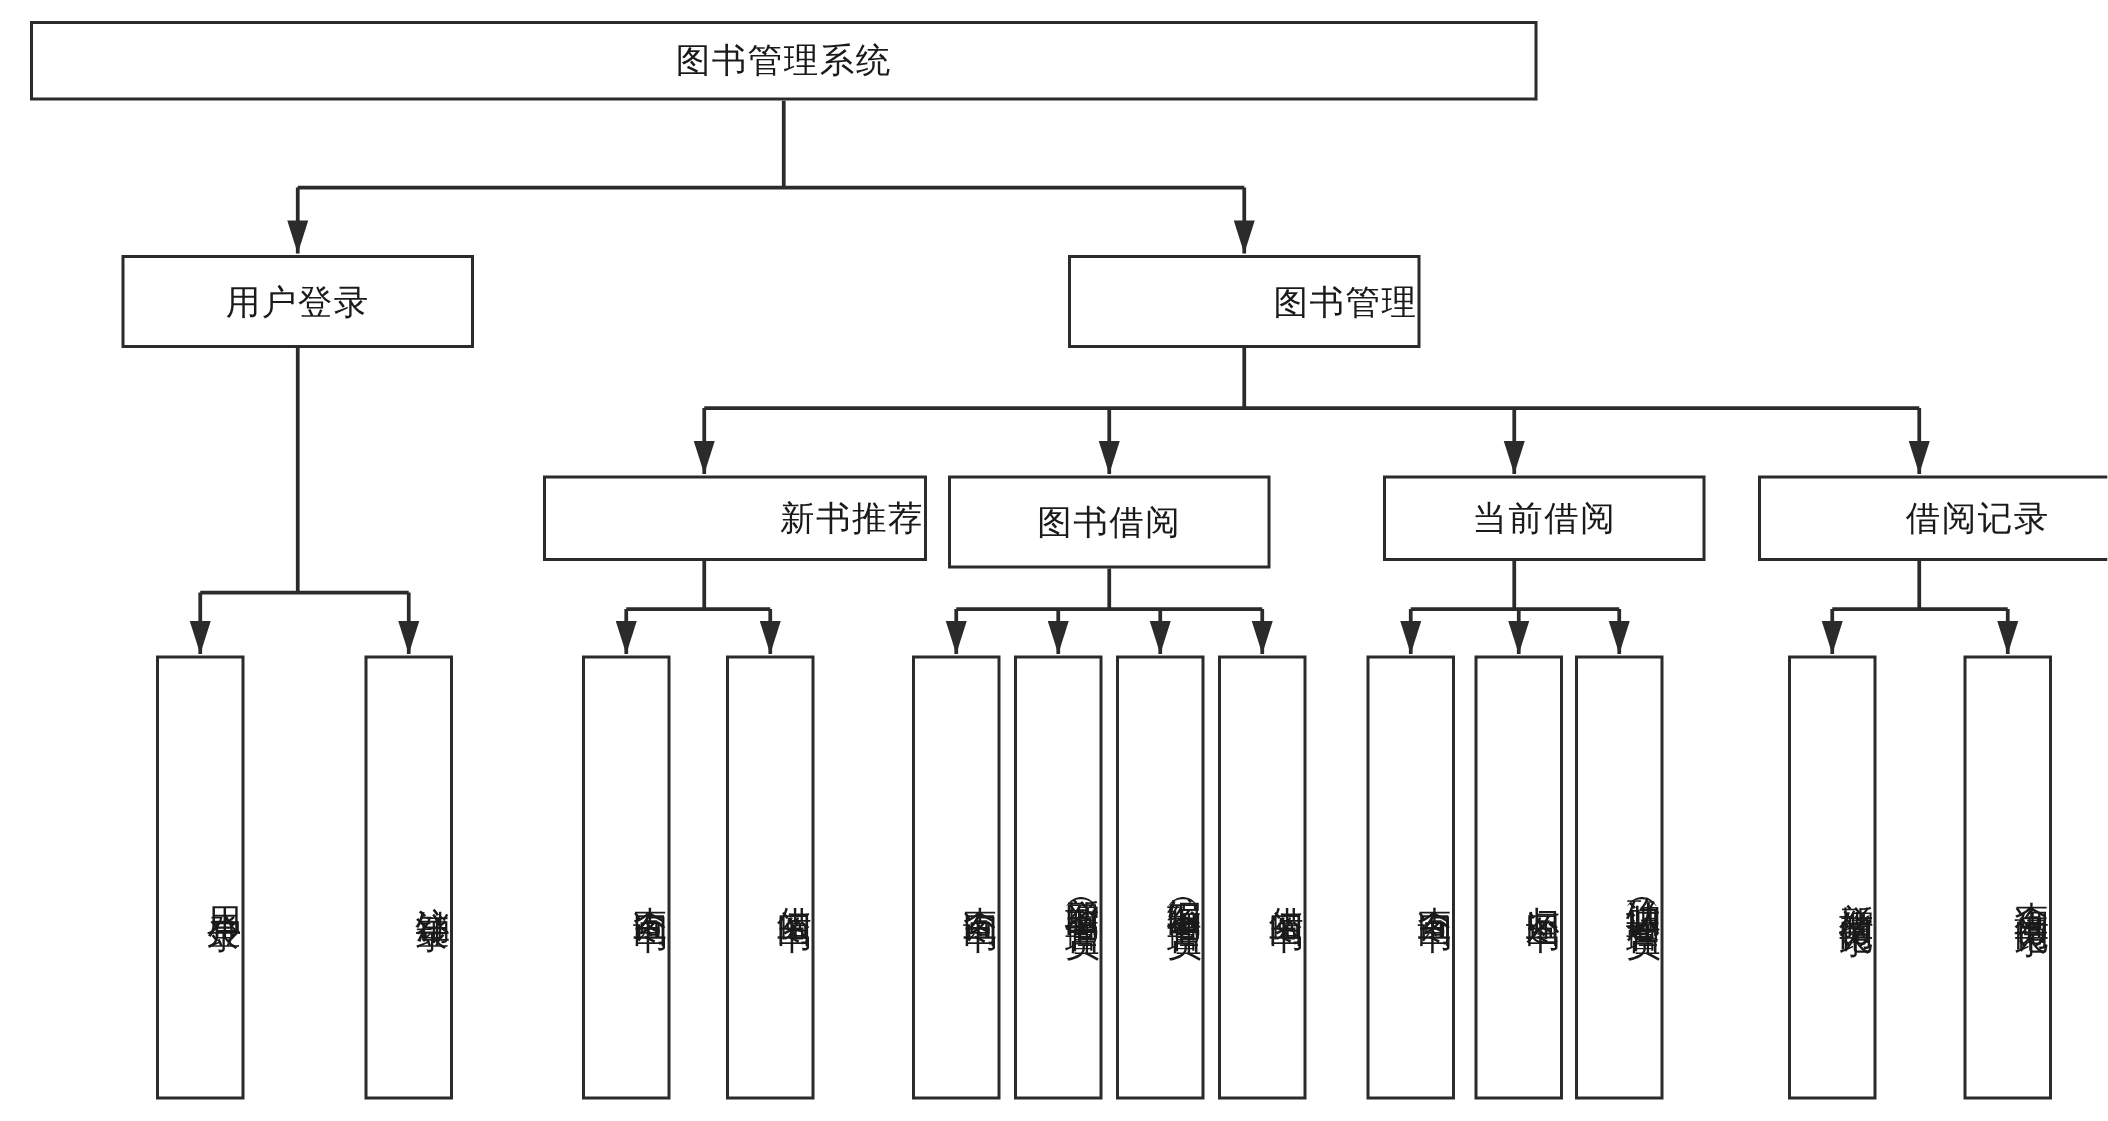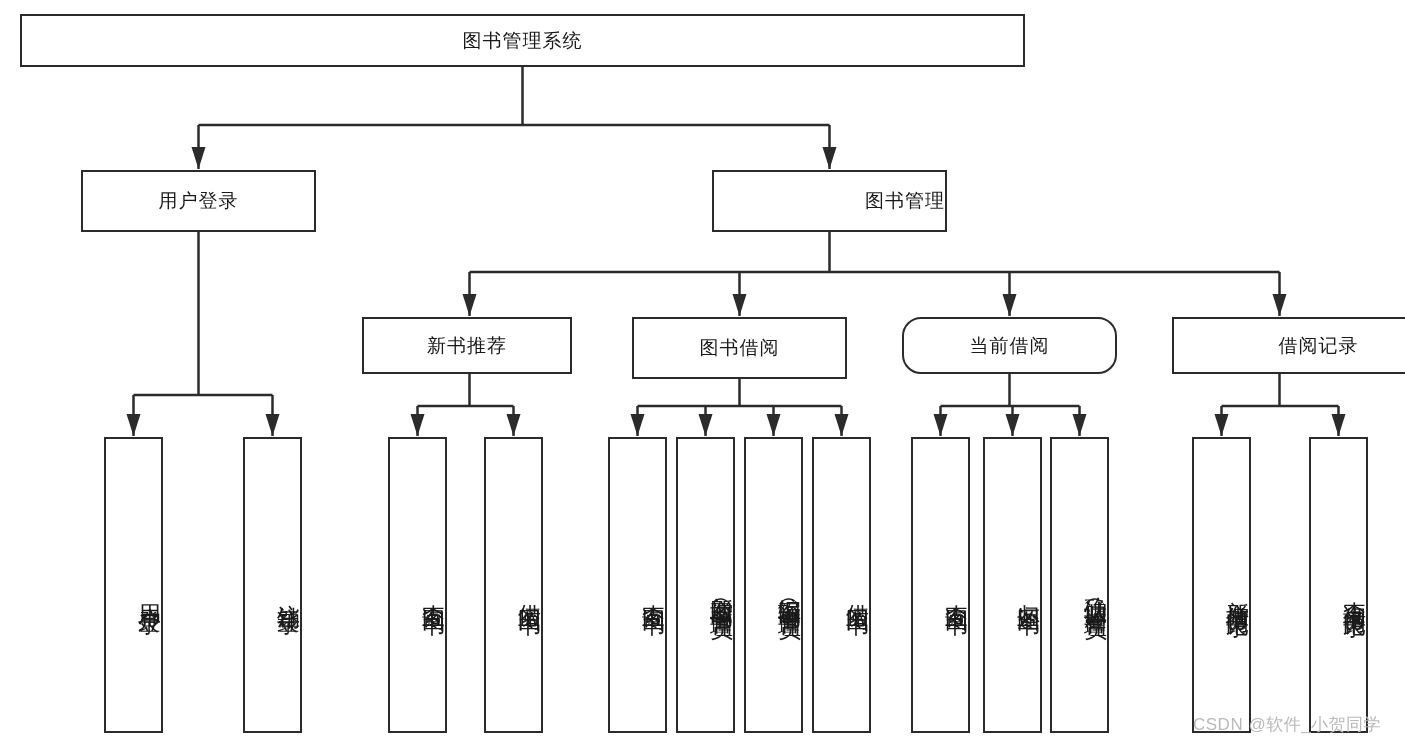--- a/index.html
+++ b/index.html
@@ -22,21 +22,21 @@
     position: absolute;
     box-sizing: border-box;
     border: 2px solid #2b2b2b;
     background: #ffffff;
     display: flex;
     align-items: center;
     justify-content: center;
     color: #1a1a1a;
   }
   .node.horiz {
-    font-size: 19px;
+    font-size: 23px;
     letter-spacing: 1px;
   }
   .node.vert {
     writing-mode: vertical-rl;
     text-orientation: upright;
     font-size: 23px;
     letter-spacing: 3px;
     padding-top: 14px;
     align-items: flex-start;
     justify-content: center;
@@ -125,27 +125,27 @@
   <div id="nodes">
       <div class="node horiz" style="left: 20px; top: 14px; width: 1005px; height: 53px;">
         <span>图书管理系统</span>
       </div>
       <div class="node horiz" style="left: 81px; top: 170px; width: 235px; height: 62px;">
         <span>用户登录</span>
       </div>
       <div class="node horiz" style="left: 712px; top: 170px; width: 235px; height: 62px; justify-content: flex-end;">
         <span>图书管理</span>
       </div>
-      <div class="node horiz" style="left: 362px; top: 317px; width: 210px; height: 57px;">
+      <div class="node horiz" style="left: 362px; top: 317px; width: 256px; height: 57px; justify-content: flex-end;">
         <span>新书推荐</span>
       </div>
       <div class="node horiz" style="left: 632px; top: 317px; width: 215px; height: 62px;">
         <span>图书借阅</span>
       </div>
-      <div class="node horiz" style="left: 902px; top: 317px; width: 215px; height: 57px; border-radius: 19px;">
+      <div class="node horiz" style="left: 922px; top: 317px; width: 215px; height: 57px;">
         <span>当前借阅</span>
       </div>
       <div class="node horiz" style="left: 1172px; top: 317px; width: 250px; height: 57px; padding-left: 43px;">
         <span>借阅记录</span>
       </div>
       <div class="node vert" style="left: 104px; top: 437px; width: 59px; height: 296px;">
         <span>用户登录</span>
       </div>
       <div class="node vert" style="left: 243px; top: 437px; width: 59px; height: 296px;">
         <span>注销登录</span>
@@ -177,14 +177,13 @@
       <div class="node vert" style="left: 1050px; top: 437px; width: 59px; height: 296px;">
         <span>确认归还（管理员）</span>
       </div>
       <div class="node vert" style="left: 1192px; top: 437px; width: 59px; height: 296px;">
         <span>新增借阅记录</span>
       </div>
       <div class="node vert" style="left: 1309px; top: 437px; width: 59px; height: 296px;">
         <span>查询借阅记录</span>
       </div>
     </div>
-  <div class="watermark">CSDN @软件_小贺同学</div>
 </div>
 
 </body></html>

